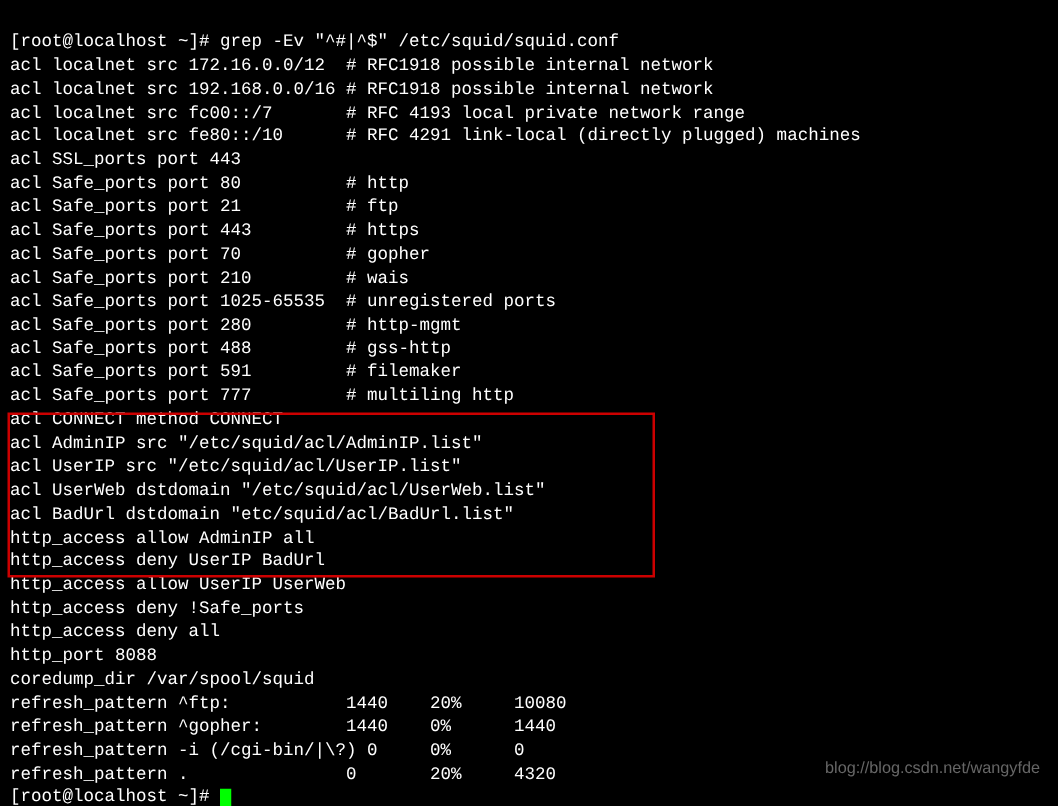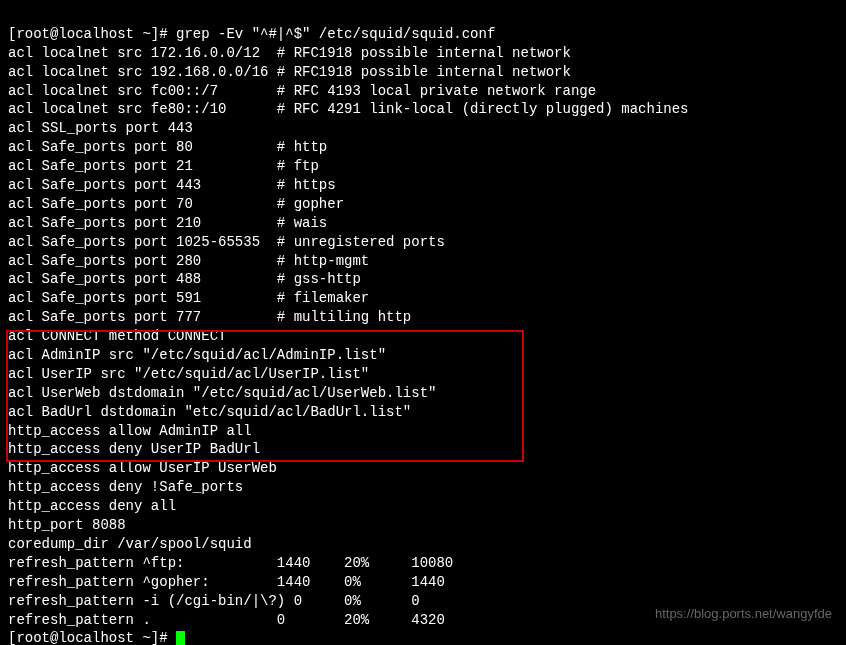--- a/index.html
+++ b/index.html
@@ -49,13 +49,13 @@
   </style>
 </head>
 <body>
 
 <div class="terminal">
 <span class="line"><span>[root@localhost ~]# </span><span>grep -Ev "^#|^$" /etc/squid/squid.conf</span></span><span class="line">acl localnet src 172.16.0.0/12  # RFC1918 possible internal network</span><span class="line">acl localnet src 192.168.0.0/16 # RFC1918 possible internal network</span><span class="line">acl localnet src fc00::/7       # RFC 4193 local private network range</span><span class="line">acl localnet src fe80::/10      # RFC 4291 link-local (directly plugged) machines</span><span class="line">acl SSL_ports port 443</span><span class="line">acl Safe_ports port 80          # http</span><span class="line">acl Safe_ports port 21          # ftp</span><span class="line">acl Safe_ports port 443         # https</span><span class="line">acl Safe_ports port 70          # gopher</span><span class="line">acl Safe_ports port 210         # wais</span><span class="line">acl Safe_ports port 1025-65535  # unregistered ports</span><span class="line">acl Safe_ports port 280         # http-mgmt</span><span class="line">acl Safe_ports port 488         # gss-http</span><span class="line">acl Safe_ports port 591         # filemaker</span><span class="line">acl Safe_ports port 777         # multiling http</span><span class="line">acl CONNECT method CONNECT</span><span class="line"></span><span class="line">acl AdminIP src "/etc/squid/acl/AdminIP.list"</span><span class="line">acl UserIP src "/etc/squid/acl/UserIP.list"</span><span class="line">acl UserWeb dstdomain "/etc/squid/acl/UserWeb.list"</span><span class="line">acl BadUrl dstdomain "etc/squid/acl/BadUrl.list"</span><span class="line">http_access allow AdminIP all</span><span class="line">http_access deny UserIP BadUrl</span><span class="line">http_access allow UserIP UserWeb</span><span class="line">http_access deny !Safe_ports</span><span class="line">http_access deny all</span><span class="line">http_port 8088</span><span class="line">coredump_dir /var/spool/squid</span><span class="line">refresh_pattern ^ftp:           1440    20%     10080</span><span class="line">refresh_pattern ^gopher:        1440    0%      1440</span><span class="line">refresh_pattern -i (/cgi-bin/|\?) 0     0%      0</span><span class="line">refresh_pattern .               0       20%     4320</span><span class="line"><span>[root@localhost ~]# </span><span class="cursor"></span></span>
 </div>
 
 <div class="highlight-box" style="top:330px;left:6px;width:518px;height:132px;"></div>
 
-<div class="watermark">https://blog.ports.net/wangyfde</div>
+<div class="watermark">blog://blog.csdn.net/wangyfde</div>
 
 </body></html>

